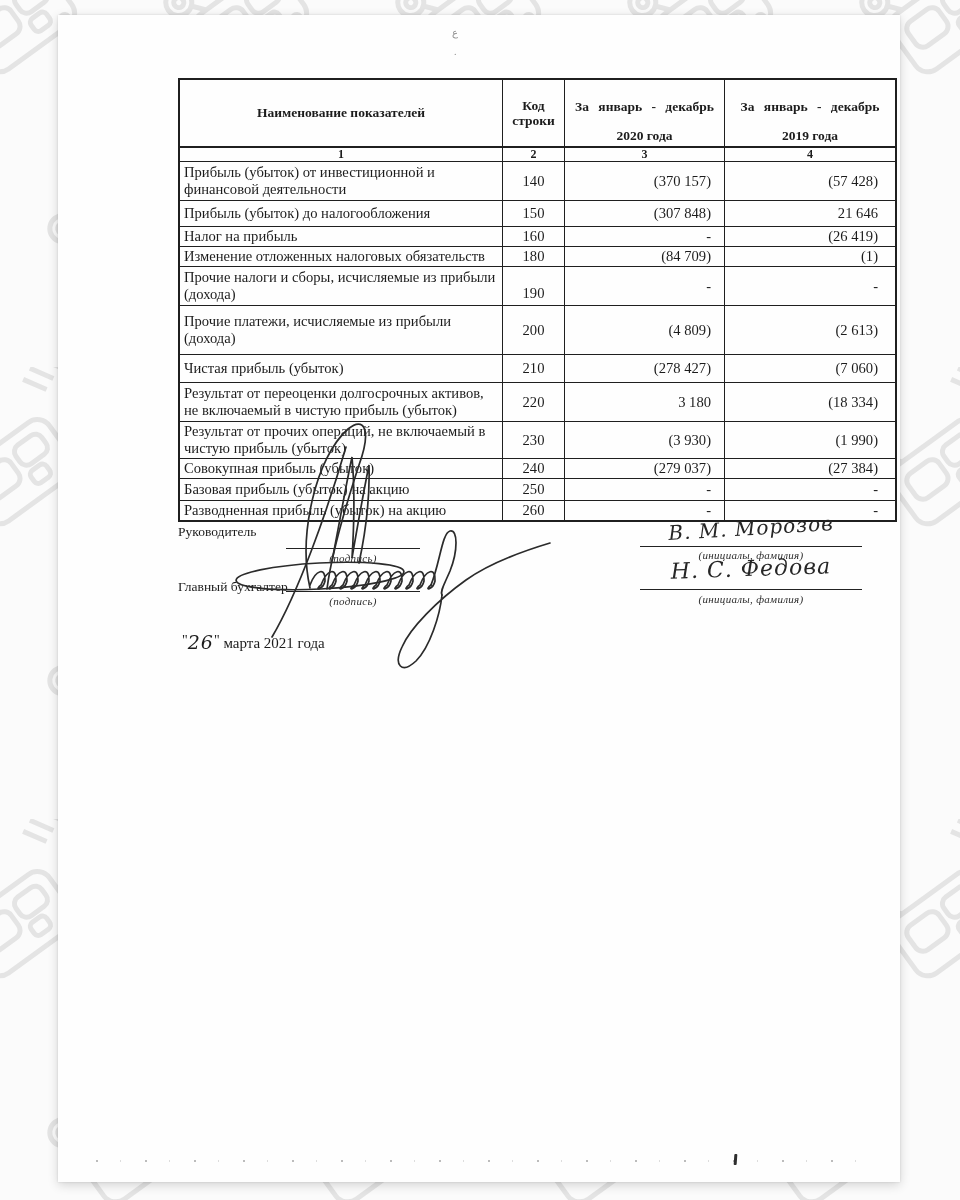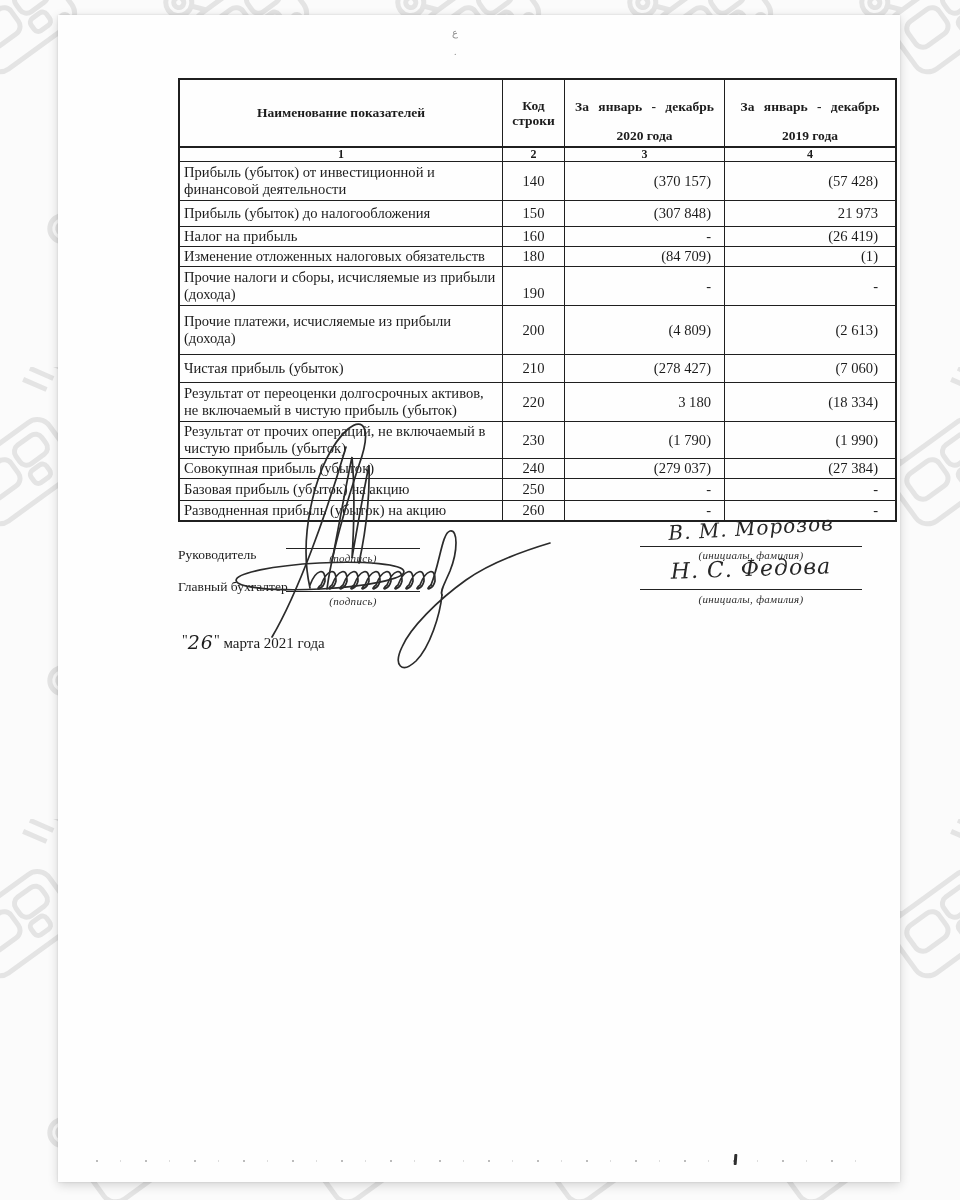--- a/index.html
+++ b/index.html
@@ -448,21 +448,21 @@
     <td class="c-name" style="padding-top: 2px; padding-bottom: 2px;">Прибыль (убыток) от инвестиционной и финансовой деятельности</td>
     <td class="c-code" style="padding-top: 2px; padding-bottom: 2px;">140</td>
     <td class="c-v1" style="padding-top: 2px; padding-bottom: 2px;">(370 157)</td>
     <td class="c-v2" style="padding-top: 2px; padding-bottom: 2px;">(57 428)</td>
   </tr>
 
   <tr>
     <td class="c-name" style="padding-top: 4px; padding-bottom: 4px;">Прибыль (убыток) до налогообложения</td>
     <td class="c-code" style="padding-top: 4px; padding-bottom: 4px;">150</td>
     <td class="c-v1" style="padding-top: 4px; padding-bottom: 4px;">(307 848)</td>
-    <td class="c-v2" style="padding-top: 4px; padding-bottom: 4px;">21 973</td>
+    <td class="c-v2" style="padding-top: 4px; padding-bottom: 4px;">21 646</td>
   </tr>
 
   <tr>
     <td class="c-name" style="padding-top: 1px; padding-bottom: 1px;">Налог на прибыль</td>
     <td class="c-code" style="padding-top: 1px; padding-bottom: 1px;">160</td>
     <td class="c-v1" style="padding-top: 1px; padding-bottom: 1px;">-</td>
     <td class="c-v2" style="padding-top: 1px; padding-bottom: 1px;">(26 419)</td>
   </tr>
 
 
@@ -497,21 +497,21 @@
   <tr>
     <td class="c-name" style="padding-top: 2px; padding-bottom: 2px;">Результат от переоценки долгосрочных активов, не включаемый в чистую прибыль (убыток)</td>
     <td class="c-code" style="padding-top: 2px; padding-bottom: 2px;">220</td>
     <td class="c-v1" style="padding-top: 2px; padding-bottom: 2px;">3 180</td>
     <td class="c-v2" style="padding-top: 2px; padding-bottom: 2px;">(18 334)</td>
   </tr>
 
   <tr>
     <td class="c-name" style="padding-top: 1px; padding-bottom: 1px;">Результат от прочих операций, не включаемый в чистую прибыль (убыток)</td>
     <td class="c-code" style="padding-top: 1px; padding-bottom: 1px;">230</td>
-    <td class="c-v1" style="padding-top: 1px; padding-bottom: 1px;">(1 790)</td>
+    <td class="c-v1" style="padding-top: 1px; padding-bottom: 1px;">(3 930)</td>
     <td class="c-v2" style="padding-top: 1px; padding-bottom: 1px;">(1 990)</td>
   </tr>
 
   <tr>
     <td class="c-name" style="padding-top: 1px; padding-bottom: 1px;">Совокупная прибыль (убыток)</td>
     <td class="c-code" style="padding-top: 1px; padding-bottom: 1px;">240</td>
     <td class="c-v1" style="padding-top: 1px; padding-bottom: 1px;">(279 037)</td>
     <td class="c-v2" style="padding-top: 1px; padding-bottom: 1px;">(27 384)</td>
   </tr>
 
@@ -525,21 +525,21 @@
   <tr>
     <td class="c-name" style="padding-top: 1px; padding-bottom: 1px;">Разводненная прибыль (убыток) на акцию</td>
     <td class="c-code" style="padding-top: 1px; padding-bottom: 1px;">260</td>
     <td class="c-v1" style="padding-top: 1px; padding-bottom: 1px;">-</td>
     <td class="c-v2" style="padding-top: 1px; padding-bottom: 1px;">-</td>
   </tr>
 </tbody>
     </table>
   </div>
 
-  <div class="abs lbl" style="left:120px;top:532px;">Руководитель</div>
+  <div class="abs lbl" style="left:120px;top:509px;">Руководитель</div>
   <div class="abs sline" style="left:228px;top:533px;width:134px;"></div>
   <div class="abs cap" style="left:228px;top:537px;width:134px;">(подпись)</div>
 
   <div class="abs hand name1" style="left:582px;top:501px;width:222px;">В. М. Морозов</div>
   <div class="abs sline" style="left:582px;top:531px;width:222px;"></div>
   <div class="abs cap" style="left:582px;top:534px;width:222px;">(инициалы, фамилия)</div>
 
   <div class="abs lbl" style="left:120px;top:564px;">Главный бухгалтер</div>
   <div class="abs sline" style="left:228px;top:576px;width:134px;"></div>
   <div class="abs cap" style="left:228px;top:580px;width:134px;">(подпись)</div>

